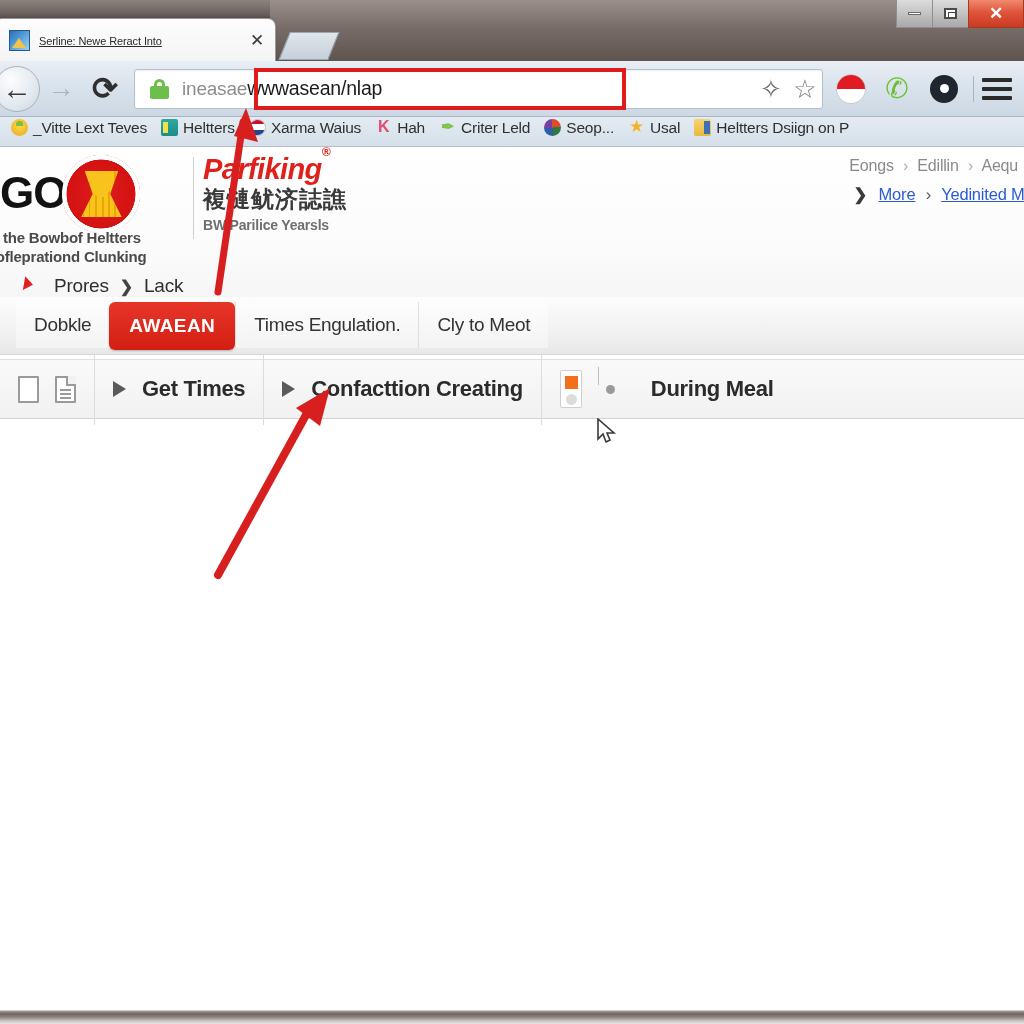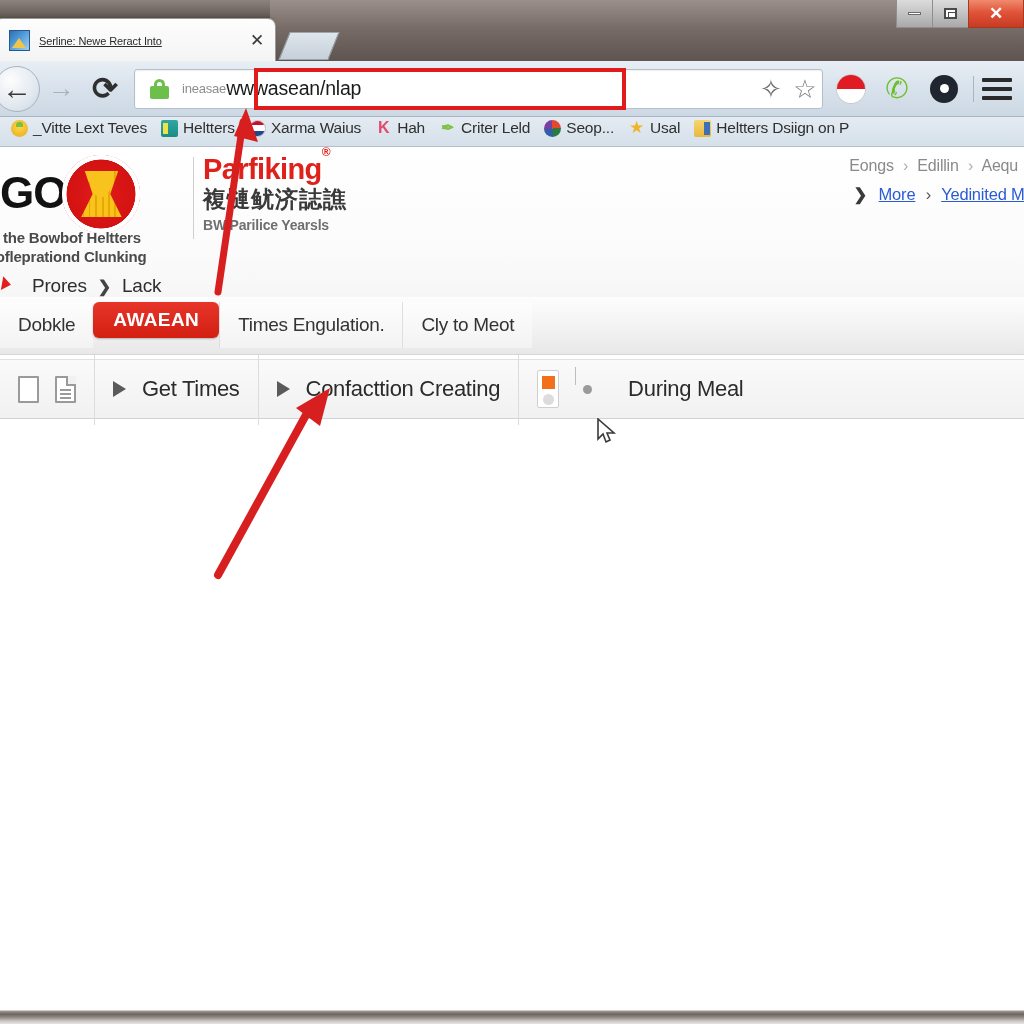--- a/index.html
+++ b/index.html
@@ -125,21 +125,21 @@
     flex:none; width:26px; height:22px; margin-left:12px; position:relative;
   }
   #lock-icon .body {
     position:absolute;left:3px;top:8px;width:19px;height:13px;background:#6dbf4b;border-radius:2px;
   }
   #lock-icon .shackle{
     position:absolute;left:7px;top:1px;width:11px;height:10px;border:3px solid #6dbf4b;
     border-bottom:none;border-radius:6px 6px 0 0;
   }
   #omnibox-prefix {
-    font-size:13px; color:#8d8d8d; margin-left:9px; white-space:nowrap; letter-spacing:-.2px;
+    font-size:19px; color:#8d8d8d; margin-left:9px; white-space:nowrap; letter-spacing:-.2px;
   }
   #omnibox-url {
     font-size:19.5px; color:#1b1b1b; margin-left:0px; white-space:nowrap; letter-spacing:-.2px;
   }
   #url-highlight {
     position:absolute; left:120px; top:-10px; width:372px; height:60px;
     border:4px solid #e01b1b; pointer-events:none; z-index:15;
   }
   .omni-icon { flex:none; width:34px; display:flex; align-items:center; justify-content:center; }
   .star-glyph { font-size:26px; line-height:1; color:#6b6b6b; }
@@ -166,21 +166,21 @@
 
   
   #bookmarks {
     position:absolute; left:0; top:117px; width:1024px; height:30px;
     background:linear-gradient(180deg,#e4ebf2 0%, #d5e0ea 100%);
     border-bottom:1px solid #b4bfca;
     display:flex; align-items:center; padding-left:4px; overflow:hidden;
     z-index:11;
   }
   .bm {
-    display:flex; align-items:flex-end; flex:none; padding:8px 7px; height:26px;
+    display:flex; align-items:flex-start; flex:none; padding:0 7px; height:26px;
     font-size:15.5px; color:#303030; white-space:nowrap; letter-spacing:-.2px;
   }
   .bm-ico { width:17px;height:17px;flex:none;margin-right:5px;border-radius:2px; position:relative;}
   .ico-chick{background:radial-gradient(circle at 50% 38%,#fcd94a 0%,#e8a81f 100%);border-radius:50%;}
   .ico-chick::after{content:"";position:absolute;left:5px;top:2px;width:7px;height:5px;background:#7fbf3f;border-radius:3px 3px 0 0;}
   .ico-bld{background:linear-gradient(180deg,#2fa8a0 0%,#1c8c86 100%);}
   .ico-bld::after{content:"";position:absolute;left:2px;top:3px;width:5px;height:11px;background:#f2e24a;}
   .ico-nl{border-radius:50%;background:#fff;overflow:hidden;border:1px solid #bbb;}
   .ico-nl::before{content:"";position:absolute;left:0;top:0;width:100%;height:33%;background:#c8102e;}
   .ico-nl::after{content:"";position:absolute;left:0;bottom:0;width:100%;height:33%;background:#21468b;}
@@ -223,21 +223,21 @@
     font-size:15px; font-weight:bold; color:#4a4a4a; line-height:1.25;
     letter-spacing:-.2px;
   }
   #logo-divider {
     position:absolute; left:193px; top:10px; width:1px; height:82px; background:#cfcfcf;
   }
   
   #partner { position:absolute; left:203px; top:8px; }
   #partner-name {
     font-size:29px; font-weight:bold; color:#e0201a; letter-spacing:-.6px; line-height:1;
-    position:relative; display:inline-block;
+    position:relative; display:inline-block;font-style:italic;
   }
   #partner-name sup{font-size:12px; position:relative; top:-12px;}
   #partner-cjk {
     font-size:23px; font-weight:bold; color:#3a3a3a; letter-spacing:1px; margin-top:4px;
     line-height:1; filter:blur(.3px);
   }
   #partner-sub {
     font-size:14px; font-weight:bold; color:#6f6f6f; margin-top:6px; letter-spacing:-.2px;
   }
   
@@ -250,65 +250,65 @@
     position:absolute; right:-22px; top:38px; text-align:right;
     font-size:16.5px; white-space:nowrap; letter-spacing:-.2px;
   }
   #util-bottom .caret { color:#3a3a3a; font-weight:bold; margin-right:7px; }
   #util-bottom a { color:#2a5bd7; text-decoration:underline; }
   #util-bottom .sep { color:#555; margin:0 6px; }
 
   
   #crumbs {
     position:absolute; left:0; top:128px; display:flex; align-items:center;
-    padding-left:2px; font-size:19px; color:#2e2e2e; letter-spacing:-.2px;
+    padding-left:24px; font-size:19px; color:#2e2e2e; letter-spacing:-.2px;
   }
   #crumb-cursor {
     width:18px;height:18px;margin-right:12px;position:relative;flex:none;
   }
   #crumb-cursor::before{
     content:"";position:absolute;left:0;top:0;width:0;height:0;
     border-left:9px solid #e02020;border-bottom:7px solid transparent;border-top:7px solid transparent;
     transform:rotate(10deg);
   }
   #crumbs .sep { margin:0 11px; color:#444; font-weight:bold; font-size:16px; }
 
   
   #navtabs {
     position:relative; height:58px; width:100%;
     background:linear-gradient(180deg,#fdfdfd 0%, #f2f2f2 55%, #e8e8e8 100%);
     border-bottom:1px solid #d7d7d7;
-    display:flex; align-items:flex-start; padding-left:0px;
+    display:flex; align-items:flex-start; padding-left:16px;
   }
   .ntab {
     height:46px; display:flex; align-items:center; justify-content:center;
     padding:0 18px; margin-top:5px;
     font-size:19px; color:#333; white-space:nowrap; letter-spacing:-.3px;
     border-left:1px solid #dedede;
     background:linear-gradient(180deg,#fdfdfd 0%, #f3f3f3 100%);
   }
   .ntab:first-child{ border-left:none; }
   .ntab.active {
     background:linear-gradient(180deg,#e8352a 0%, #d21f12 100%);
     color:#ffffff; font-weight:bold; border-radius:6px;
-    border-left:none; height:36px; padding:0 20px;
+    border-left:none; height:48px; padding:0 20px;
     box-shadow:0 1px 2px rgba(0,0,0,.25);
     letter-spacing:.4px;
   }
 
   
   #toolbar {
     position:relative; height:60px; width:100%; margin-top:4px;
     background:linear-gradient(180deg,#fafafa 0%, #f1f1f1 100%);
     border-top:1px solid #e0e0e0; border-bottom:1px solid #d2d2d2;
     display:flex; align-items:center;
   }
   .tb-cell {
     height:72px; display:flex; align-items:center; padding:0 18px;
-    border-right:1px solid #dcdcdc; gap:16px;
+    border-right:1px solid #dcdcdc; gap:16px;font-weight:bold;
   }
   .tb-cell.nb { border-right:none; }
   .doc-ico1 {
     width:21px;height:27px;border:2px solid #9a9a9a;background:#fff;border-radius:1px;flex:none;
   }
   .doc-ico2 {
     width:21px;height:27px;border:2px solid #9a9a9a;background:#fff;border-radius:1px;flex:none;position:relative;
   }
   .doc-ico2::before{content:"";position:absolute;right:-2px;top:-2px;width:8px;height:8px;background:#f1f1f1;border-left:2px solid #9a9a9a;border-bottom:2px solid #9a9a9a;}
   .doc-ico2::after{

